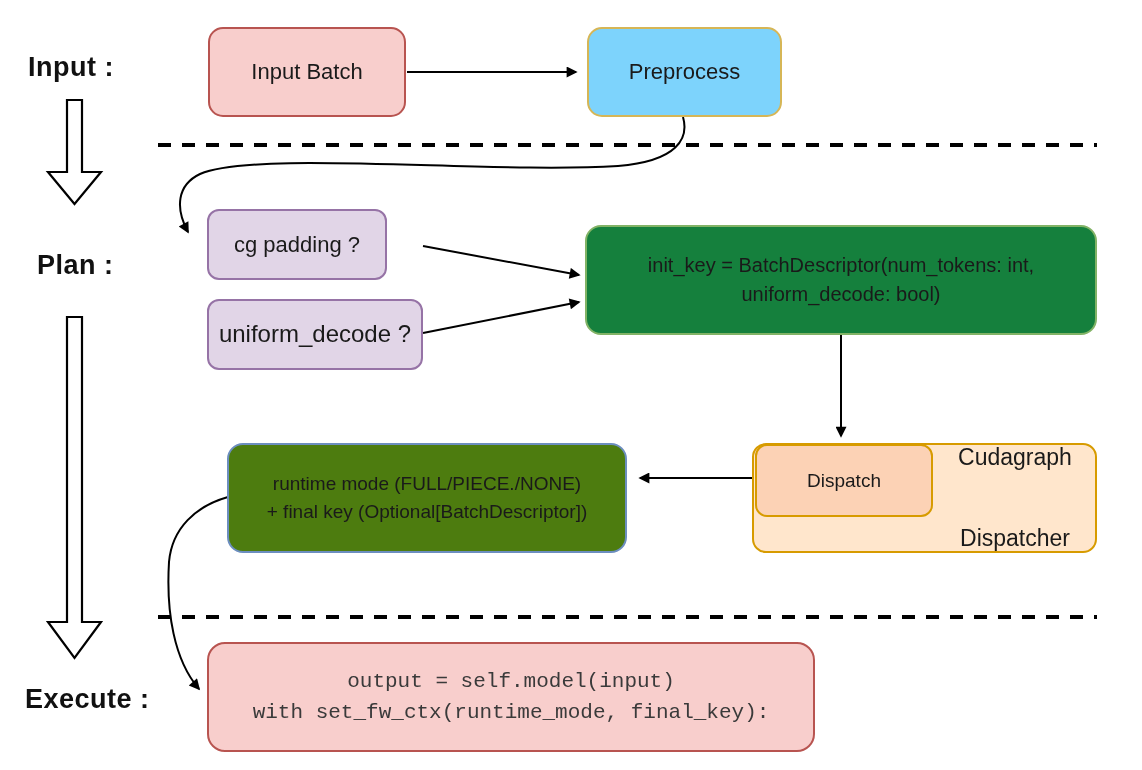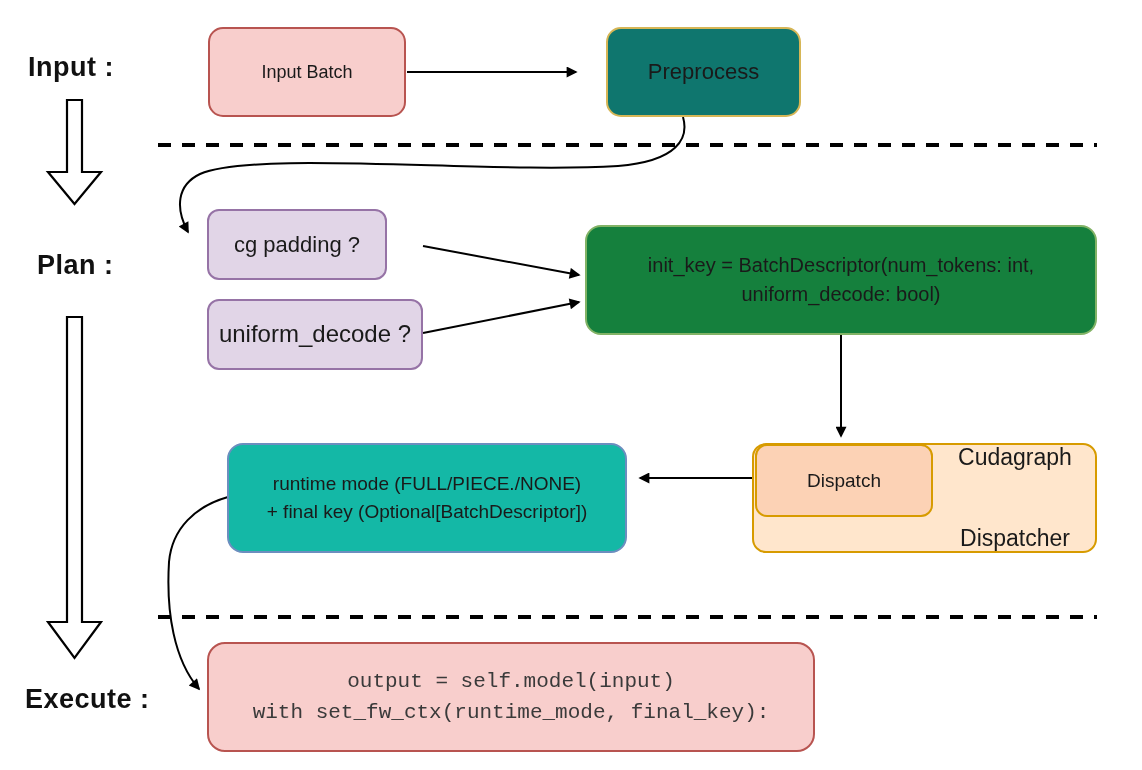--- a/index.html
+++ b/index.html
@@ -16,21 +16,21 @@
   #lbl-input   { left:28px;  top:40px;  }
   #lbl-plan    { left:37px;  top:238px; }
   #lbl-execute { left:25px;  top:672px; }
 
   .node {
     position:absolute; box-sizing:border-box; border:2px solid #888;
     border-radius:15px; display:flex; flex-direction:column;
     align-items:center; justify-content:center; text-align:center;
     color:#1a1a1a; line-height:1.45;
   }
-  #node-input-batch    { left:208px; top:27px;  width:198px; height:90px;  font-size:18px; }
+  #node-input-batch    { left:208px; top:27px;  width:198px; height:90px;  font-size:22px; }
   #node-preprocess     { left:587px; top:27px;  width:195px; height:90px;  font-size:22px; }
   #node-cg-padding     { left:207px; top:209px; width:180px; height:71px;  font-size:22px; border-radius:12px; }
   #node-uniform-decode { left:207px; top:299px; width:216px; height:71px;  font-size:24px; border-radius:12px; }
   #node-init-key       { left:585px; top:225px; width:512px; height:110px; font-size:20px; border-radius:16px; }
   #node-cudagraph      { left:752px; top:443px; width:345px; height:110px; font-size:23px; border-radius:14px;
                          justify-content:flex-start; align-items:flex-end; }
   #node-dispatch       { left:755px; top:444px; width:178px; height:73px;  font-size:19px; border-radius:12px; }
   #cudagraph-text      { position:absolute; left:933px; top:443px; width:164px; height:110px;
                          display:flex; flex-direction:column; align-items:center; justify-content:center;
                          font-size:23px; color:#1a1a1a; line-height:1.45; text-align:center;gap:47px; }
@@ -68,21 +68,21 @@
   </svg>
 
   <div class="stage-label" id="lbl-input">Input :</div>
   <div class="stage-label" id="lbl-plan">Plan :</div>
   <div class="stage-label" id="lbl-execute">Execute :</div>
 
   <div class="node" id="node-input-batch" style="background-color: rgb(248, 206, 204); border-color: rgb(184, 84, 80);">
     <span>Input Batch</span>
   </div>
 
-  <div class="node" id="node-preprocess" style="background-color: #0f766e; border-color: rgb(214, 182, 86); margin-left: 19px;">
+  <div class="node" id="node-preprocess" style="background-color: #7dd3fc; border-color: rgb(214, 182, 86);">
     <span>Preprocess</span>
   </div>
 
   <div class="node" id="node-cg-padding" style="background-color: rgb(225, 213, 231); border-color: rgb(150, 115, 166);">
     <span>cg padding ?</span>
   </div>
 
   <div class="node" id="node-uniform-decode" style="background-color: rgb(225, 213, 231); border-color: rgb(150, 115, 166);">
     <span>uniform_decode ?</span>
   </div>
@@ -96,21 +96,21 @@
 
   <div class="node" id="node-dispatch" style="background-color: rgb(252, 210, 181); border-color: rgb(215, 155, 0);">
     <span>Dispatch</span>
   </div>
 
   <div id="cudagraph-text">
     <span>Cudagraph</span>
     <span>Dispatcher</span>
   </div>
 
-  <div class="node" id="node-runtime-mode" style="background-color: #14b8a6; border-color: rgb(108, 142, 191);">
+  <div class="node" id="node-runtime-mode" style="background-color: #4d7c0f; border-color: rgb(108, 142, 191);">
     <span>runtime mode (FULL/PIECE./NONE)</span>
     <span>+ final key (Optional[BatchDescriptor])</span>
   </div>
 
   <div class="node" id="node-execute-code" style="background-color: rgb(248, 206, 204); border-color: rgb(184, 84, 80);">
     <span>output = self.model(input)</span>
     <span>with set_fw_ctx(runtime_mode, final_key):</span>
   </div>
 
 </div>

